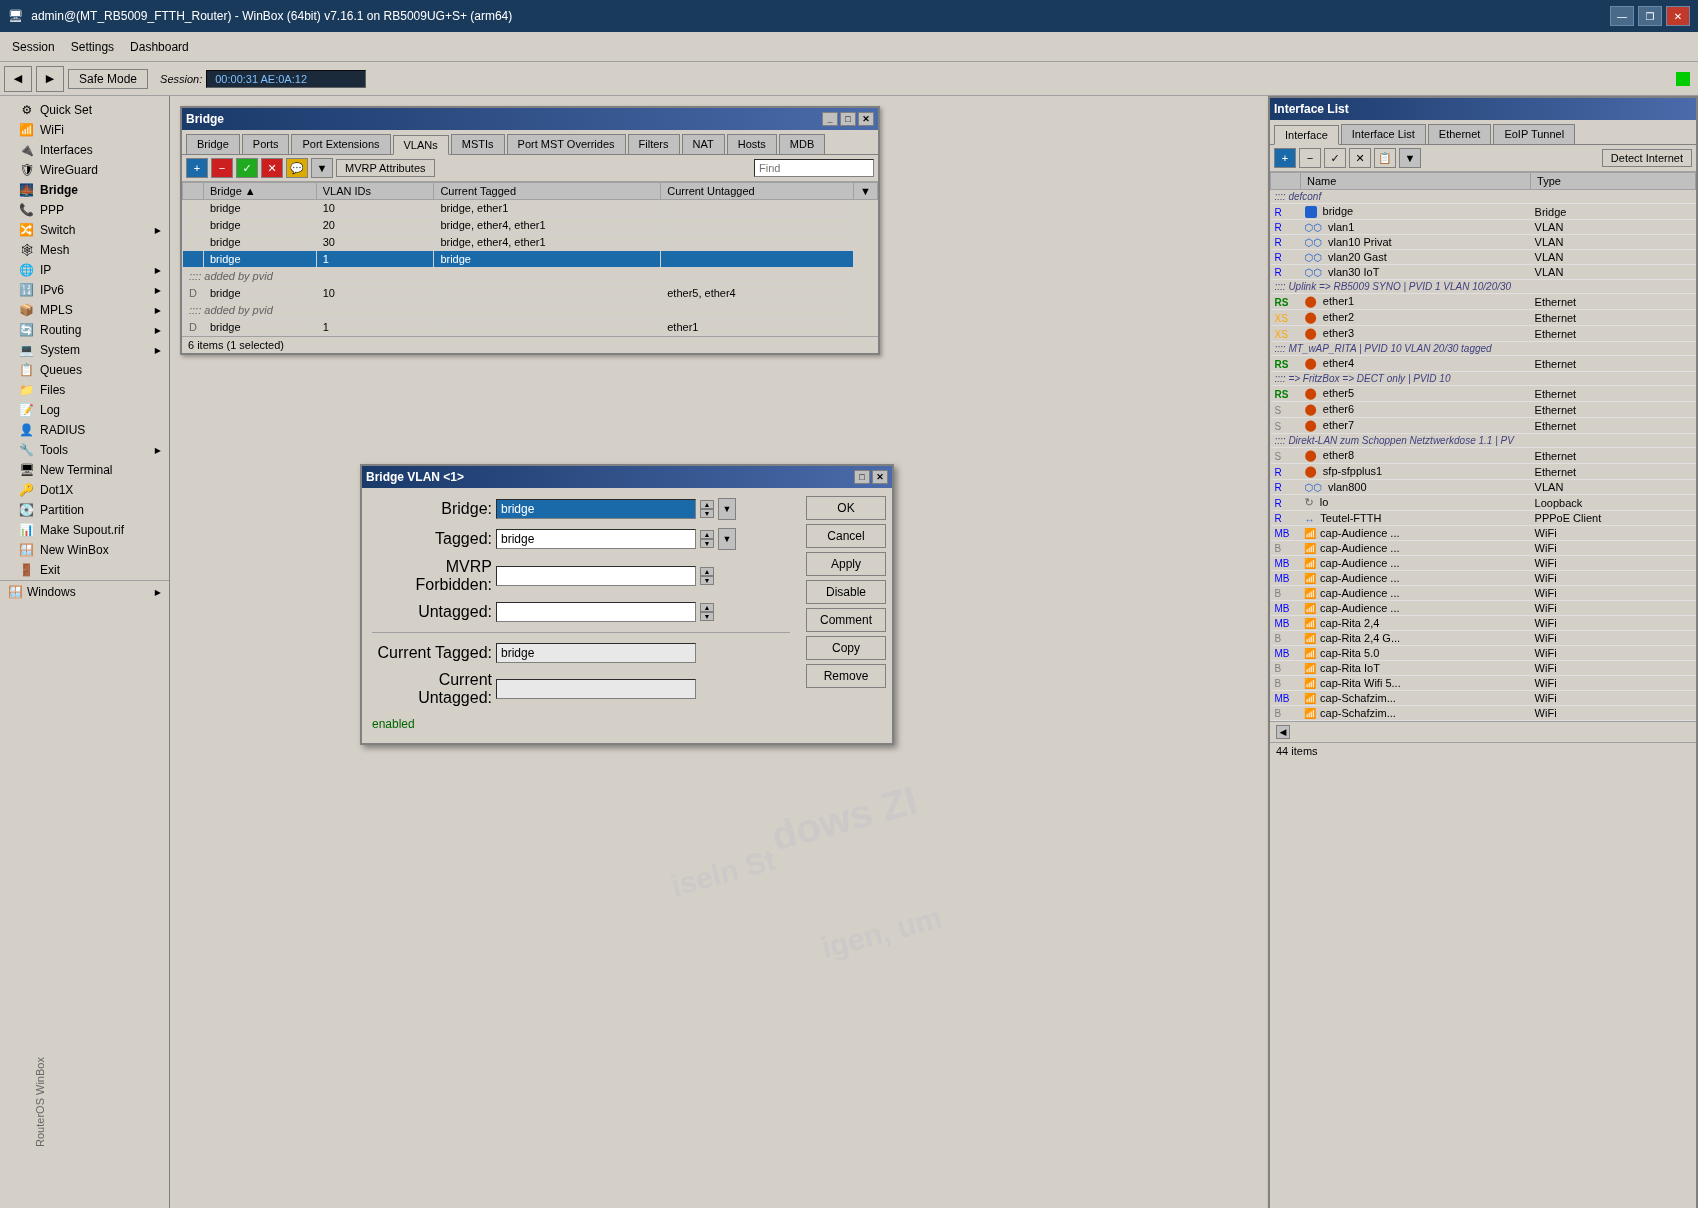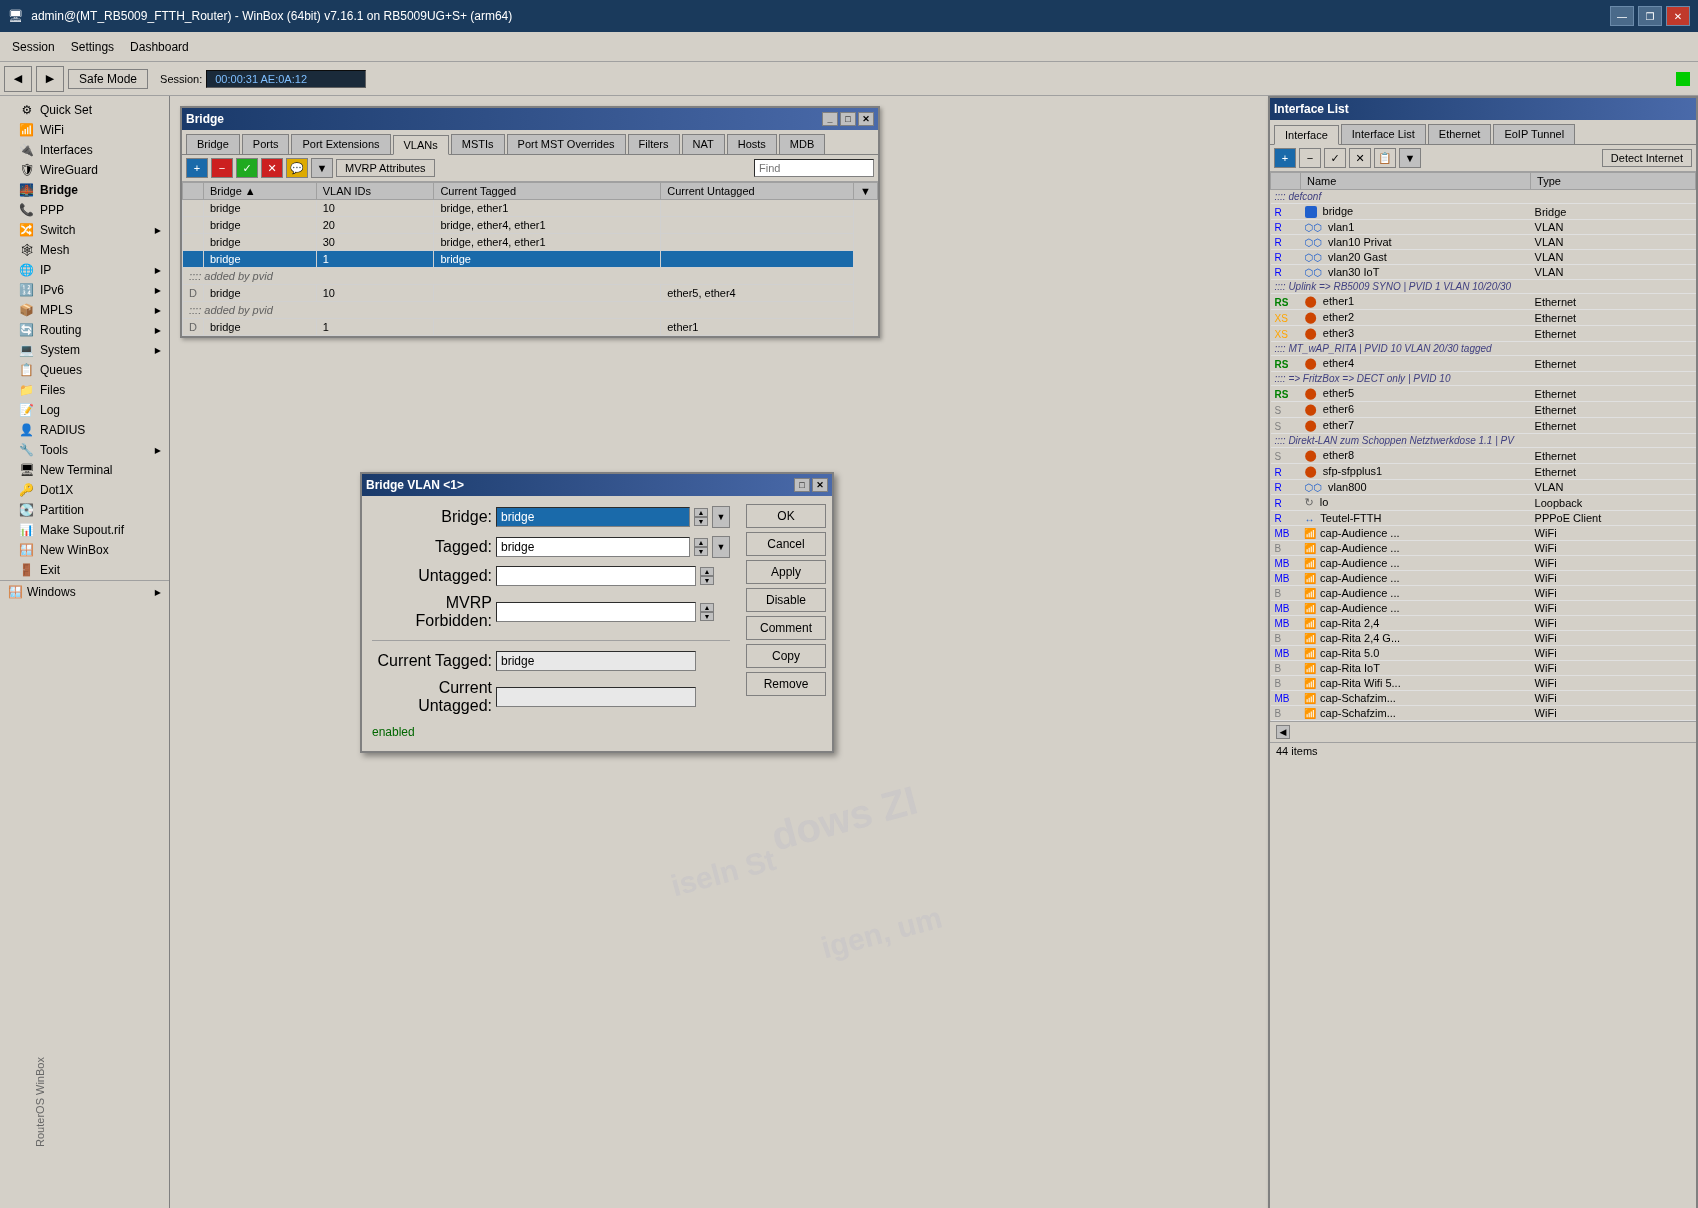--- a/index.html
+++ b/index.html
@@ -384,21 +384,21 @@
 <div class="menu-bar">
   <div class="menu-item">Session</div>
   <div class="menu-item">Settings</div>
   <div class="menu-item">Dashboard</div>
 </div>
 
 <div class="toolbar">
   <div class="toolbar-btn">◀</div>
   <div class="toolbar-btn">▶</div>
   <button class="safe-mode-btn">Safe Mode</button>
-  <div style="font-size:11px; margin-left:8px;">Session:</div>
+  <div style="font-size:11px; margin-left:8px;font-style:italic;">Session:</div>
   <div class="session-box">00:00:31 AE:0A:12</div>
   <div class="green-indicator"></div>
 </div>
 
 <div class="main-area">
 
   <div class="sidebar">
     <div class="sidebar-item">
       <span class="sidebar-icon">⚙</span>
       <span>Quick Set</span>
@@ -596,23 +596,26 @@
               <td style="color:#666;">D</td>
               <td>bridge</td>
               <td>1</td>
               <td></td>
               <td>ether1</td>
             </tr>
           </tbody>
         </table>
       </div>
 
-    </div>
-
-    <div class="dialog-window" style="left: 190px; top: 376px; width: 474px;">
+      <div class="status-bar">
+        <span>6 items (1 selected)</span>
+      </div>
+    </div>
+
+    <div class="dialog-window" style="left: 190px; top: 368px; width: 534px;">
       <div class="window-title-bar">
         <span>Bridge VLAN &lt;1&gt;</span>
         <div class="win-btn">□</div>
         <div class="win-btn">✕</div>
       </div>
 
       <div style="display:flex;">
 
         <div style="flex:1; padding: 6px 0;">
 
@@ -631,30 +634,30 @@
             <span class="form-label">Tagged:</span>
             <input class="form-input" style="max-width: 200px;" value="bridge">
             <div class="spin-btn">
               <div class="spin-up">▲</div>
               <div class="spin-dn">▼</div>
             </div>
             <div class="combo-btn">▼</div>
           </div>
 
           <div class="form-row">
-            <span class="form-label">Untagged:</span>
+            <span class="form-label">MVRP Forbidden:</span>
             <input class="form-input" style="max-width: 200px;" value="">
             <div class="spin-btn">
               <div class="spin-up">▲</div>
               <div class="spin-dn">▼</div>
             </div>
           </div>
 
           <div class="form-row">
-            <span class="form-label">MVRP Forbidden:</span>
+            <span class="form-label">Untagged:</span>
             <input class="form-input" style="max-width: 200px;" value="">
             <div class="spin-btn">
               <div class="spin-up">▲</div>
               <div class="spin-dn">▼</div>
             </div>
           </div>
 
           <div style="border-top: 1px solid #a0a0a0; margin: 6px 10px;"></div>
 
           <div class="form-row">

